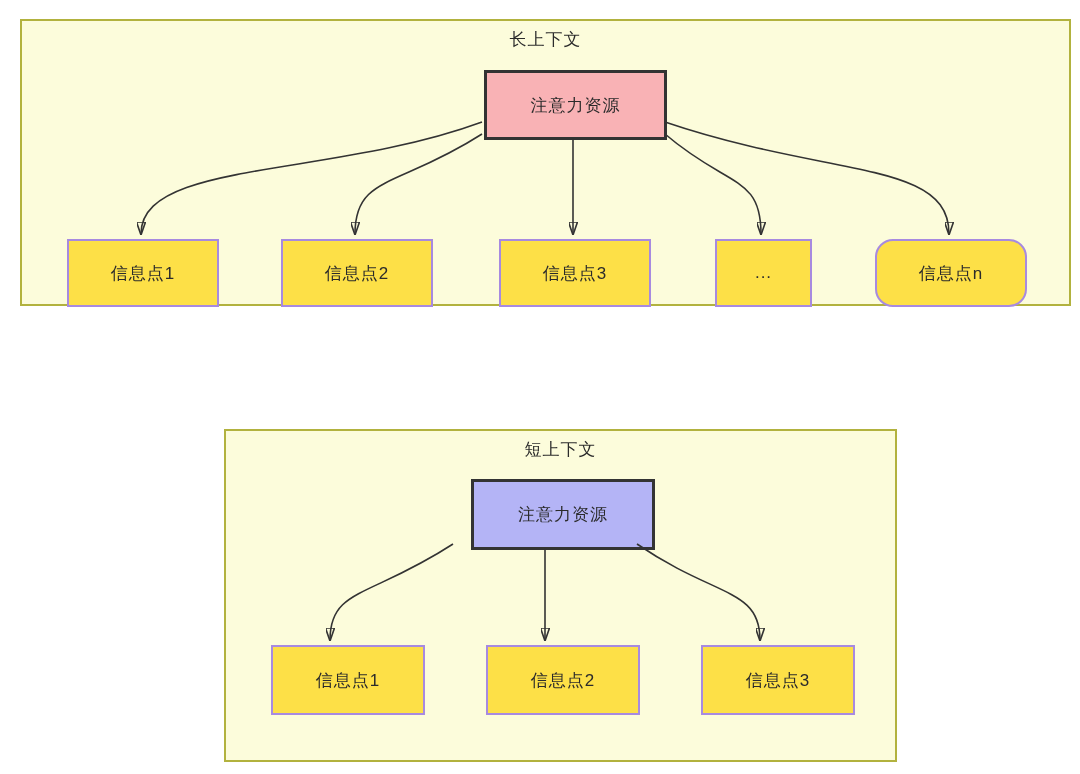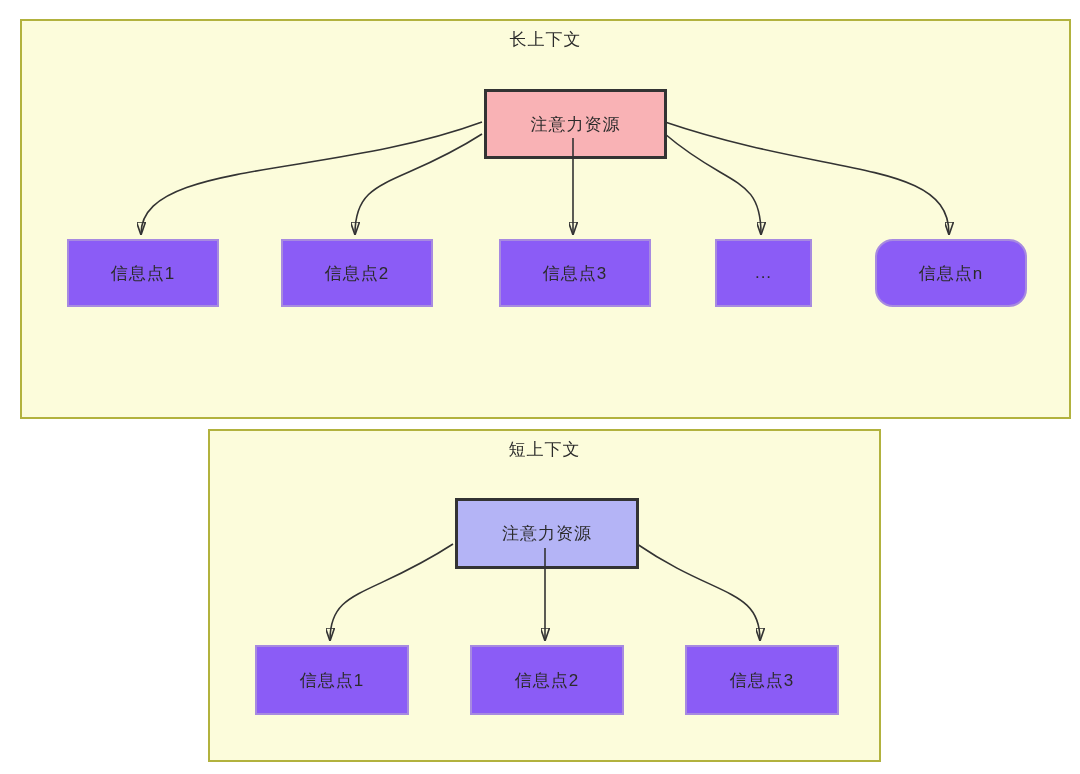--- a/index.html
+++ b/index.html
@@ -27,45 +27,45 @@
   .node {
     position: absolute;
     display: flex;
     align-items: center;
     justify-content: center;
     font-size: 17px;
     letter-spacing: 1px;
     color: #2b2b2b;
     box-sizing: border-box;
   }
-  .attention { border: 3px solid #333333; margin-top: 19px; }
+  .attention { border: 3px solid #333333; }
   .attention-long  { background: #f9b2b5; }
   .attention-short { background: #b4b4f6; }
   .info {
-    background: #8b5cf6;
+    background: #fde047;
     border: 2px solid #a78ae0;
   }
   svg.edges {
     position: absolute;
     left: 0; top: 0;
     width: 1080px; height: 774px;
     pointer-events: none;
   }
   svg.edges path {
     fill: none;
     stroke: #333333;
     stroke-width: 1.6;
   }
 </style>
 </head>
 <body>
 
 <div class="canvas">
 
-  <div class="group" style="left:20px; top:19px; width:1051px; height:400px;">
+  <div class="group" style="left:20px; top:19px; width:1051px; height:287px;">
     <div class="group-title">长上下文</div>
 
     <div class="node attention attention-long" style="left:462px; top:49px; width:183px; height:70px;">
       <span>注意力资源</span>
     </div>
 
     <div class="node info" style="left:45px; top:218px; width:152px; height:68px;">
       <span>信息点1</span>
     </div>
     <div class="node info" style="left:259px; top:218px; width:152px; height:68px;">
@@ -75,21 +75,21 @@
       <span>信息点3</span>
     </div>
     <div class="node info" style="left:693px; top:218px; width:97px; height:68px;">
       <span>...</span>
     </div>
     <div class="node info" style="left:853px; top:218px; width:152px; height:68px;border-radius:18px;">
       <span>信息点n</span>
     </div>
   </div>
 
-  <div class="group" style="left:208px; top:429px; width:673px; height:333px;">
+  <div class="group" style="left:224px; top:429px; width:673px; height:333px;">
     <div class="group-title">短上下文</div>
 
     <div class="node attention attention-short" style="left:245px; top:48px; width:184px; height:71px;">
       <span>注意力资源</span>
     </div>
 
     <div class="node info" style="left:45px; top:214px; width:154px; height:70px;">
       <span>信息点1</span>
     </div>
     <div class="node info" style="left:260px; top:214px; width:154px; height:70px;">

